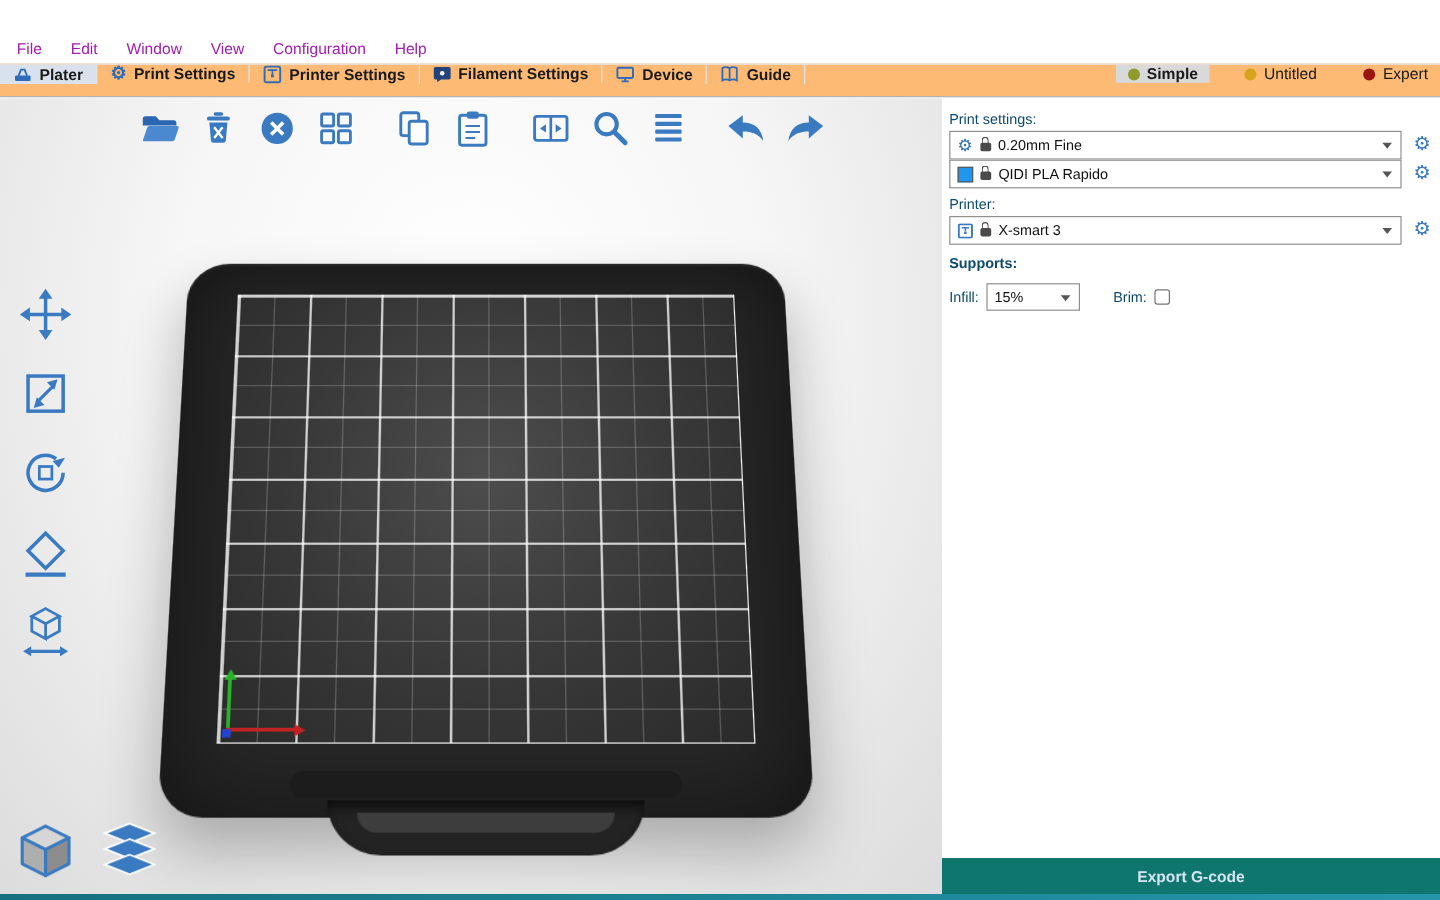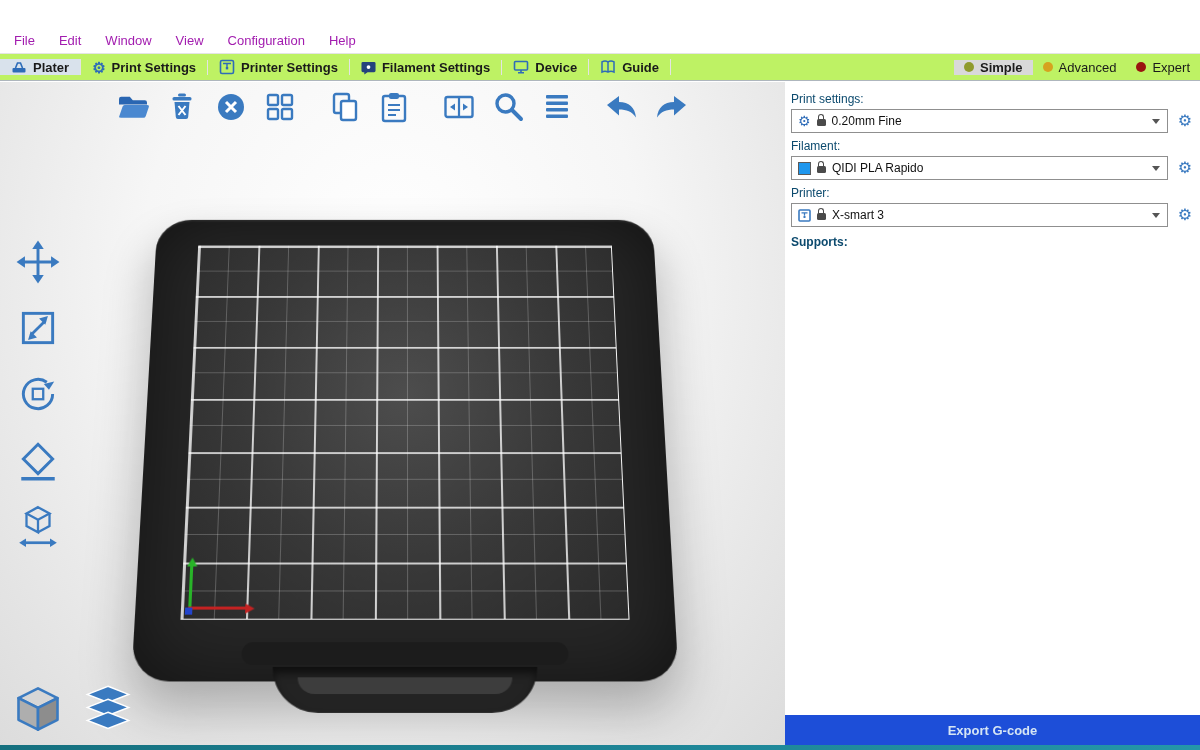--- a/index.html
+++ b/index.html
@@ -12,27 +12,27 @@
   .app-icon svg { display:block; }
   .win-title { font-size:12px; color:#222; }
   .win-controls { margin-left:auto; display:flex; height:28px; }
   .win-btn { width:46px; height:28px; display:flex; align-items:center; justify-content:center; font-size:14px; color:#222; }
 
   
   .menubar { position:absolute; left:0; top:28px; right:0; height:25px; background:#fff; display:flex; align-items:center; padding-left:2px; }
   .menu-item { padding:0 12px; font-size:13px; color:#a21caf; height:25px; display:flex; align-items:center; }
 
   
-  .tabbar { position:absolute; left:0; top:53px; right:0; height:28px; background:#bef264; border-bottom:1px solid #aeb6bd; border-top:1px solid #e4e4e4; display:flex; align-items:center; }
+  .tabbar { position:absolute; left:0; top:53px; right:0; height:28px; background:#fdba74; border-bottom:1px solid #aeb6bd; border-top:1px solid #e4e4e4; display:flex; align-items:flex-start; }
   .tab { display:flex; align-items:center; gap:6px; padding:0 11px; font-size:13px; font-weight:600; color:#1a1a1a; border-right:1px solid #e3e3e3; }
   .tab.active { background:#d9e2ec; }
   .tab .ticon { display:flex; align-items:center; }
   .gear-glyph { color:#2e6cb8; font-size:15px; line-height:1; }
   .tab-spacer { flex:1; }
-  .mode { display:flex; align-items:center; gap:6px; padding:0 10px; font-size:13px; color:#1a1a1a; }
+  .mode { display:flex; align-items:center; gap:6px; padding:0 10px; font-size:13px; color:#1a1a1a;margin-left:19px; }
   .mode.active { background:#d9d9d9; font-weight:700; }
   .dot { width:10px; height:10px; border-radius:50%; }
   .dot-simple { background:#8f9b2c; }
   .dot-advanced { background:#d6a31e; }
   .dot-expert { background:#9a1410; }
 
   
   .content { position:absolute; left:0; top:82px; right:0; bottom:5px; }
   .viewport { position:absolute; left:0; top:0; width:785px; bottom:0; overflow:hidden;
     background:radial-gradient(ellipse at 50% 28%, #ffffff 0%, #f6f6f6 45%, #dcdcdc 100%); }
@@ -85,21 +85,21 @@
   .lock { position:relative; width:9px; height:7px; background:#4a4a4a; border-radius:1.5px; margin-top:3px; }
   .lock::before { content:""; position:absolute; top:-5px; left:1.2px; width:4px; height:5px; border:1.6px solid #4a4a4a; border-bottom:none; border-radius:4px 4px 0 0; }
   .row-supports { display:flex; align-items:center; margin-top:8px;font-weight:bold; }
   .row-supports .side-label { margin:0; width:58px; }
   .row-supports .combo { height:23px; margin-right:18px; }
   .row-misc { display:flex; align-items:center; margin-top:10px; }
   .row-misc .side-label { margin:0; }
   .infill-combo { position:relative; width:78px; height:23px; border:1px solid #8f8f8f; background:#fff; display:flex; align-items:center; padding:0 18px 0 6px; margin-left:6px; }
   .brim-label { margin-left:28px !important; }
   .checkbox { width:13px; height:13px; margin-left:6px; accent-color:#4d7fb0; }
-  .export-btn { position:absolute; left:0; right:0; bottom:0; height:30px; background:#1d4ed8; color:#d5e5f4; font-size:13px; font-weight:700;
+  .export-btn { position:absolute; left:0; right:0; bottom:0; height:30px; background:#0f766e; color:#d5e5f4; font-size:13px; font-weight:700;
     display:flex; align-items:center; justify-content:center; }
 
   .bottom-strip { position:absolute; left:0; right:0; bottom:0; height:5px; background:linear-gradient(90deg,#15707f,#2496a9); }
 
   svg { display:block; }
 </style>
 </head>
 <body>
 
 <div class="app">
@@ -165,21 +165,21 @@
       </span>
       <span>Guide</span>
     </div>
     <div class="tab-spacer"></div>
     <div class="mode active">
       <span class="dot dot-simple"></span>
       <span>Simple</span>
     </div>
     <div class="mode">
       <span class="dot dot-advanced"></span>
-      <span>Advanced</span>
+      <span>Untitled</span>
     </div>
     <div class="mode">
       <span class="dot dot-expert"></span>
       <span>Expert</span>
     </div>
   </div>
 
   <div class="content">
 
     <div class="viewport">
@@ -342,21 +342,20 @@
       <div class="combo-row">
         <div class="combo">
           <span class="gear-glyph" style="font-size:14px;">⚙</span>
           <span class="lock"></span>
           <span class="combo-text">0.20mm Fine</span>
           <span class="chevron"></span>
         </div>
         <div class="side-gear">⚙</div>
       </div>
 
-      <div class="side-label">Filament:</div>
       <div class="combo-row">
         <div class="combo">
           <span class="swatch"></span>
           <span class="lock"></span>
           <span class="combo-text">QIDI PLA Rapido</span>
           <span class="chevron"></span>
         </div>
         <div class="side-gear">⚙</div>
       </div>
 
@@ -374,19 +373,28 @@
           <span class="combo-text">X-smart 3</span>
           <span class="chevron"></span>
         </div>
         <div class="side-gear">⚙</div>
       </div>
 
       <div class="row-supports">
         <div class="side-label">Supports:</div>
       </div>
 
+      <div class="row-misc">
+        <div class="side-label">Infill:</div>
+        <div class="infill-combo">
+          <span class="combo-text">15%</span>
+          <span class="chevron"></span>
+        </div>
+        <div class="side-label brim-label">Brim:</div>
+        <input type="checkbox" class="checkbox" style="">
+      </div>
 
       <div class="export-btn">Export G-code</div>
     </div>
   </div>
 
   <div class="bottom-strip"></div>
 </div>
 
 </body></html>

